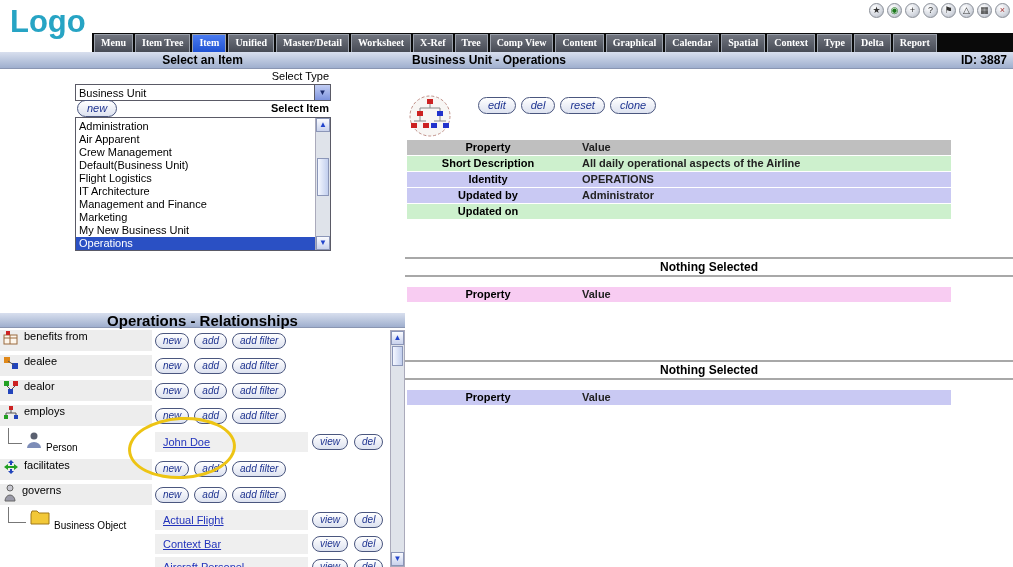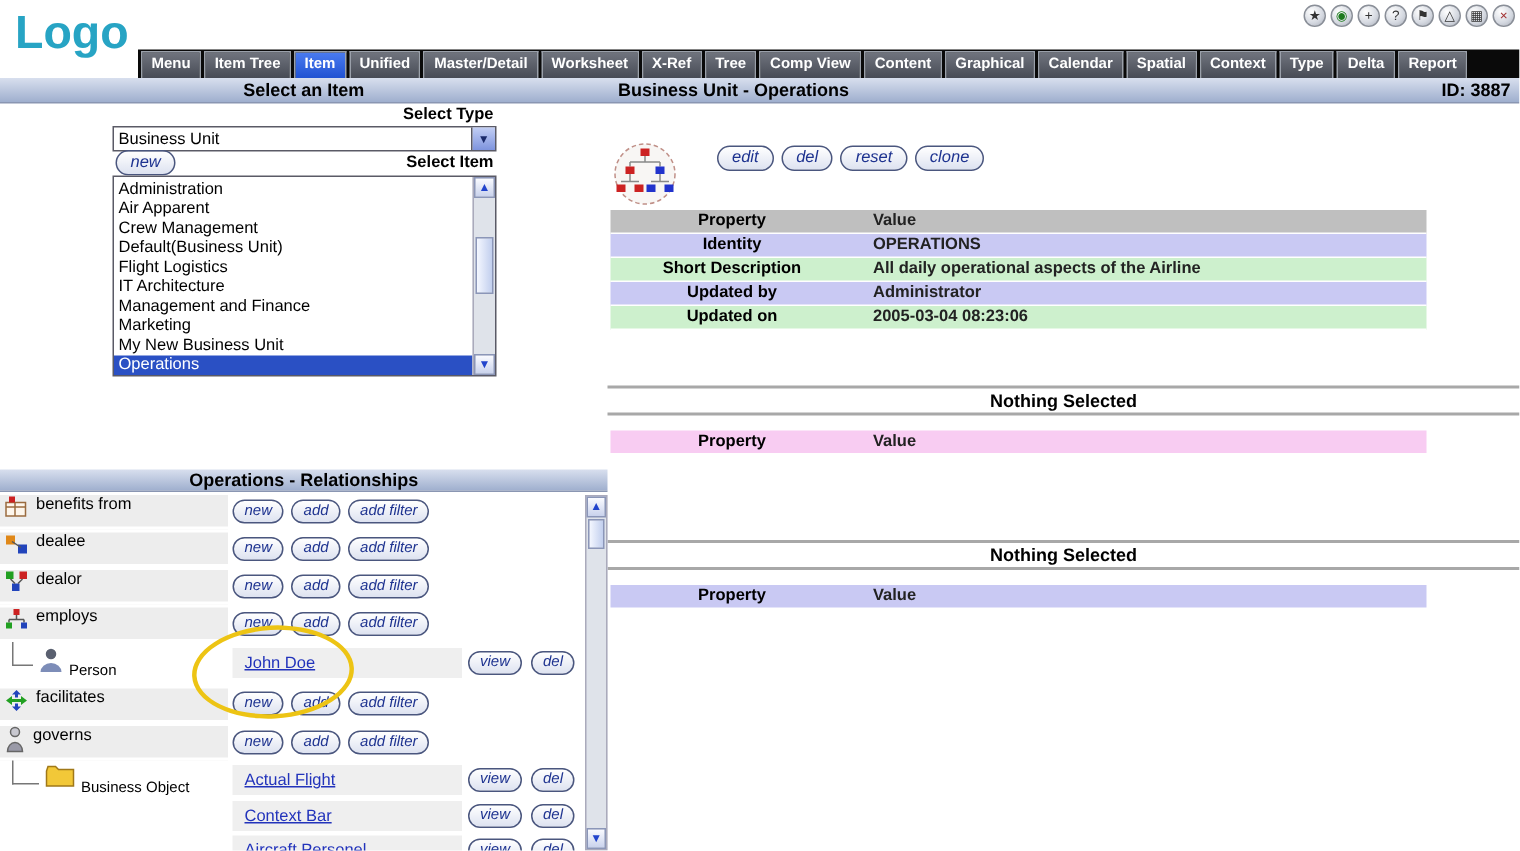--- a/index.html
+++ b/index.html
@@ -13,32 +13,32 @@
   .ticon { width:15px; height:15px; border-radius:50%; border:1px solid #8a8f98;
            background:radial-gradient(circle at 35% 30%, #ffffff, #d4d8e0 60%, #a8adb8);
            font-size:9px; line-height:13px; text-align:center; color:#333; cursor:pointer; }
   .ticon.green { color:#1d7a1d; }
   .ticon.red   { color:#a23333; }
 
   .tabbar { position:absolute; top:33px; left:92px; right:0; height:19px; background:#0a0a0a;
             display:flex; gap:2px; padding:1px 2px 0 2px; }
   .tab { background:linear-gradient(#70747e,#474b55); border:1px solid #9aa0aa; border-bottom:none;
          color:#fff; font-size:10px; font-weight:bold; line-height:16px; padding:0 6px;
-         white-space:nowrap; cursor:pointer; }
+         white-space:nowrap; cursor:pointer;font-family:Liberation Serif, serif; }
   .tab.selected { background:linear-gradient(#4a7bf0,#2052d2); }
 
   .header-bar { position:absolute; top:52px; left:0; width:1013px; height:17px;
                 background:linear-gradient(#d8dfee,#9fafce); border-bottom:1px solid #8a96b2;
                 font-size:12px; font-weight:bold; line-height:16px; }
   .hb-left { position:absolute; left:0; width:405px; text-align:center; }
   .hb-main { position:absolute; left:412px; }
   .hb-id   { position:absolute; right:6px;margin-left:24px; }
 
   .select-type-label { position:absolute; top:70px; left:75px; width:254px; text-align:right;
-                       font-size:11px; font-weight:bold; }
+                       font-size:11px; font-weight:normal; }
   .type-select { position:absolute; top:84px; left:75px; width:256px; height:17px;
                  border:1px solid #5a5a66; background:#fff; font-size:11px; display:flex; cursor:pointer; }
   .ts-value { flex:1; padding:1px 0 0 3px; line-height:14px; }
   .ts-btn { width:16px; background:linear-gradient(#c2cef4,#7e94de); border-left:1px solid #5a5a66;
             color:#1a2a6a; font-size:8px; text-align:center; line-height:15px; }
 
   .new-btn { position:absolute; top:100px; left:77px; }
   .select-item-label { position:absolute; top:102px; left:75px; width:254px; text-align:right;
                        font-size:11px; font-weight:bold; }
 
@@ -72,21 +72,21 @@
   .pprop { width:170px; text-align:center; padding-right:8px; font-weight:bold; }
   .pval  { flex:1; padding-left:5px; font-weight:bold; color:#222; }
 
   .empty-section { position:absolute; left:405px; width:608px; }
   .es-line  { height:2px; background:#a8a8a8; }
   .es-title { height:16px; line-height:16px; text-align:center; font-size:12px; font-weight:bold; }
   .es-row   { display:flex; height:15px; line-height:15px; margin:10px 0 0 2px; width:544px; font-size:11px; }
 
   .rel-header { position:absolute; top:313px; left:0; width:405px; height:15px;
                 background:linear-gradient(#d8dfee,#9fafce); border-bottom:1px solid #8a96b2;
-                text-align:center; font-size:12px; font-weight:bold; line-height:15px; }
+                text-align:center; font-size:15px; font-weight:bold; line-height:15px; }
 
   .rel-label { position:absolute; left:0; width:152px; height:23px; background:#ededed;
                border-bottom:2px solid #fff; display:flex; gap:5px;
                padding-left:3px; font-size:11px; }
   .rel-btns { position:absolute; left:155px; display:flex; gap:5px; }
   .rel-strip { position:absolute; left:155px; width:153px; height:20px; background:#efefef;
                font-size:11px; line-height:20px; padding-left:8px; }
   .rel-link { color:#2233bb; }
   .rel-vd { position:absolute; left:312px; display:flex; gap:6px;align-items:center; }
   .tree-line { position:absolute; border-left:1px solid #777; border-bottom:1px solid #777; }
@@ -199,35 +199,34 @@
   <span class="pill">del</span>
   <span class="pill">reset</span>
   <span class="pill">clone</span>
 </div>
 
 <div class="prop-table">
   <div class="prow phead">
     <span class="pprop">Property</span>
     <span class="pval">Value</span>
   </div>
+  <div class="prow grnbg">
+    <span class="pprop">Short Description</span>
+    <span class="pval">All daily operational aspects of the Airline</span>
+  </div>
   <div class="prow lavbg">
     <span class="pprop">Identity</span>
     <span class="pval">OPERATIONS</span>
   </div>
-  <div class="prow grnbg">
-    <span class="pprop">Short Description</span>
-    <span class="pval">All daily operational aspects of the Airline</span>
-  </div>
   <div class="prow lavbg">
     <span class="pprop">Updated by</span>
     <span class="pval">Administrator</span>
   </div>
   <div class="prow grnbg">
     <span class="pprop">Updated on</span>
-    <span class="pval">2005-03-04 08:23:06</span>
   </div>
 </div>
 
 <div class="empty-section" style="top:257px">
   <div class="es-line"></div>
   <div class="es-title">Nothing Selected</div>
   <div class="es-line"></div>
   <div class="es-row pinkbg">
     <span class="pprop">Property</span>
     <span class="pval">Value</span>

